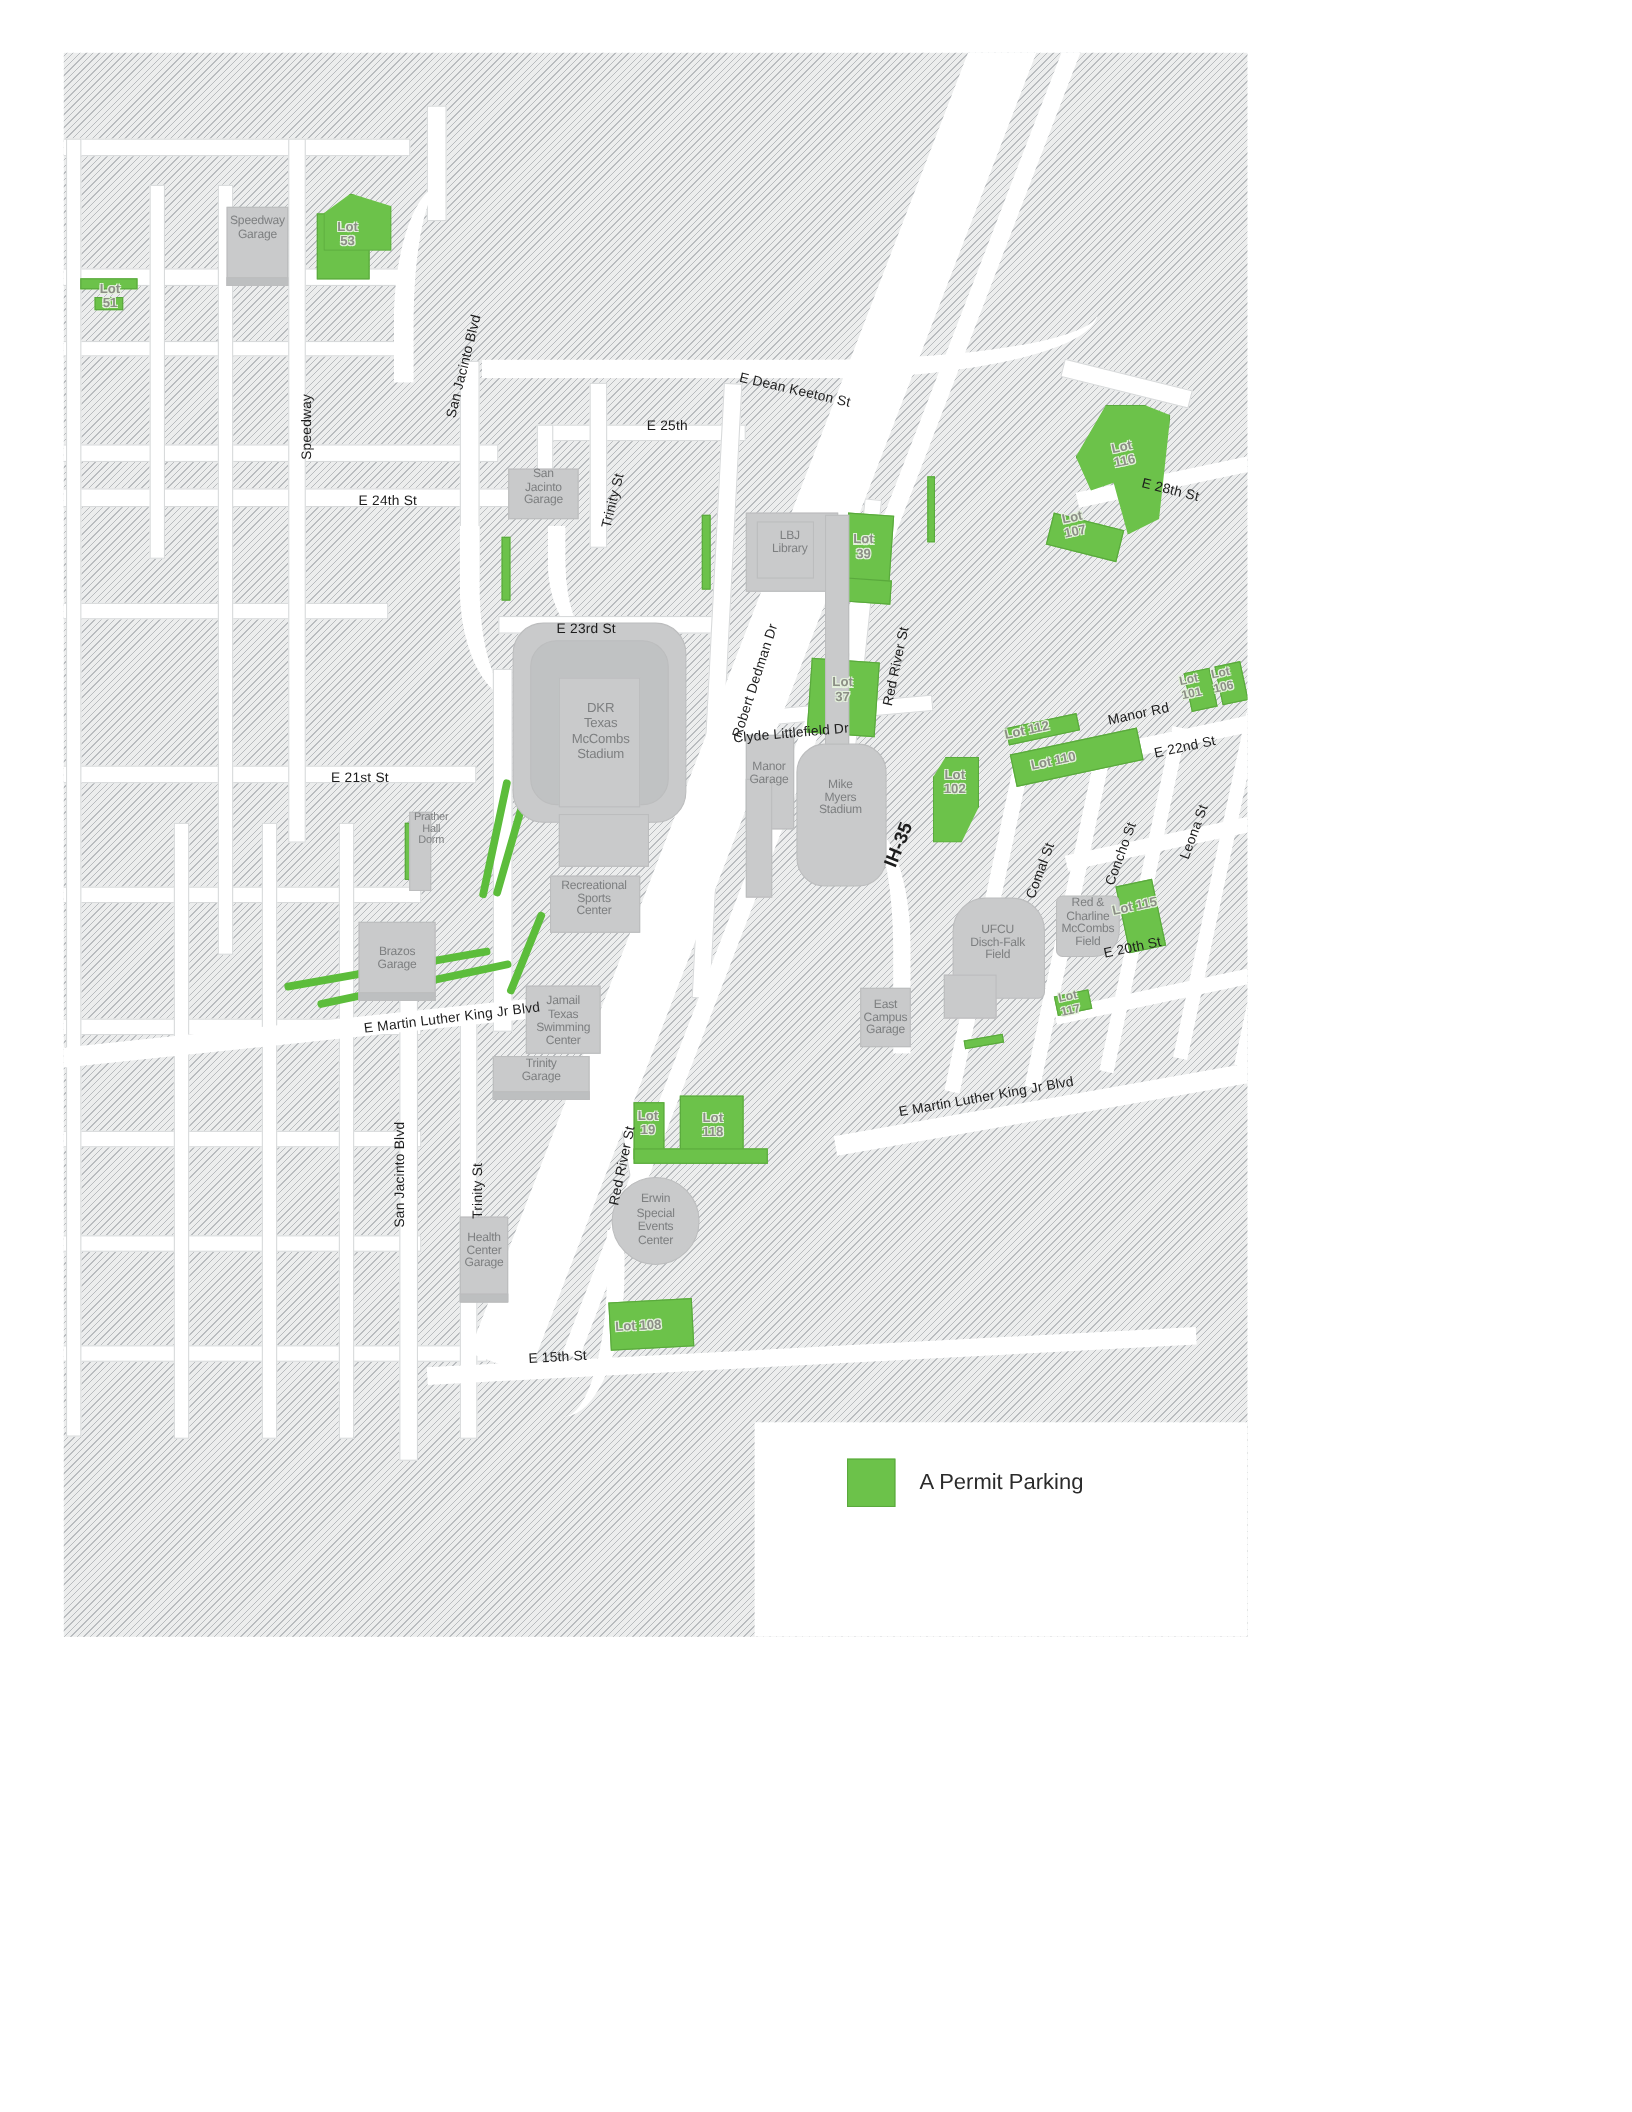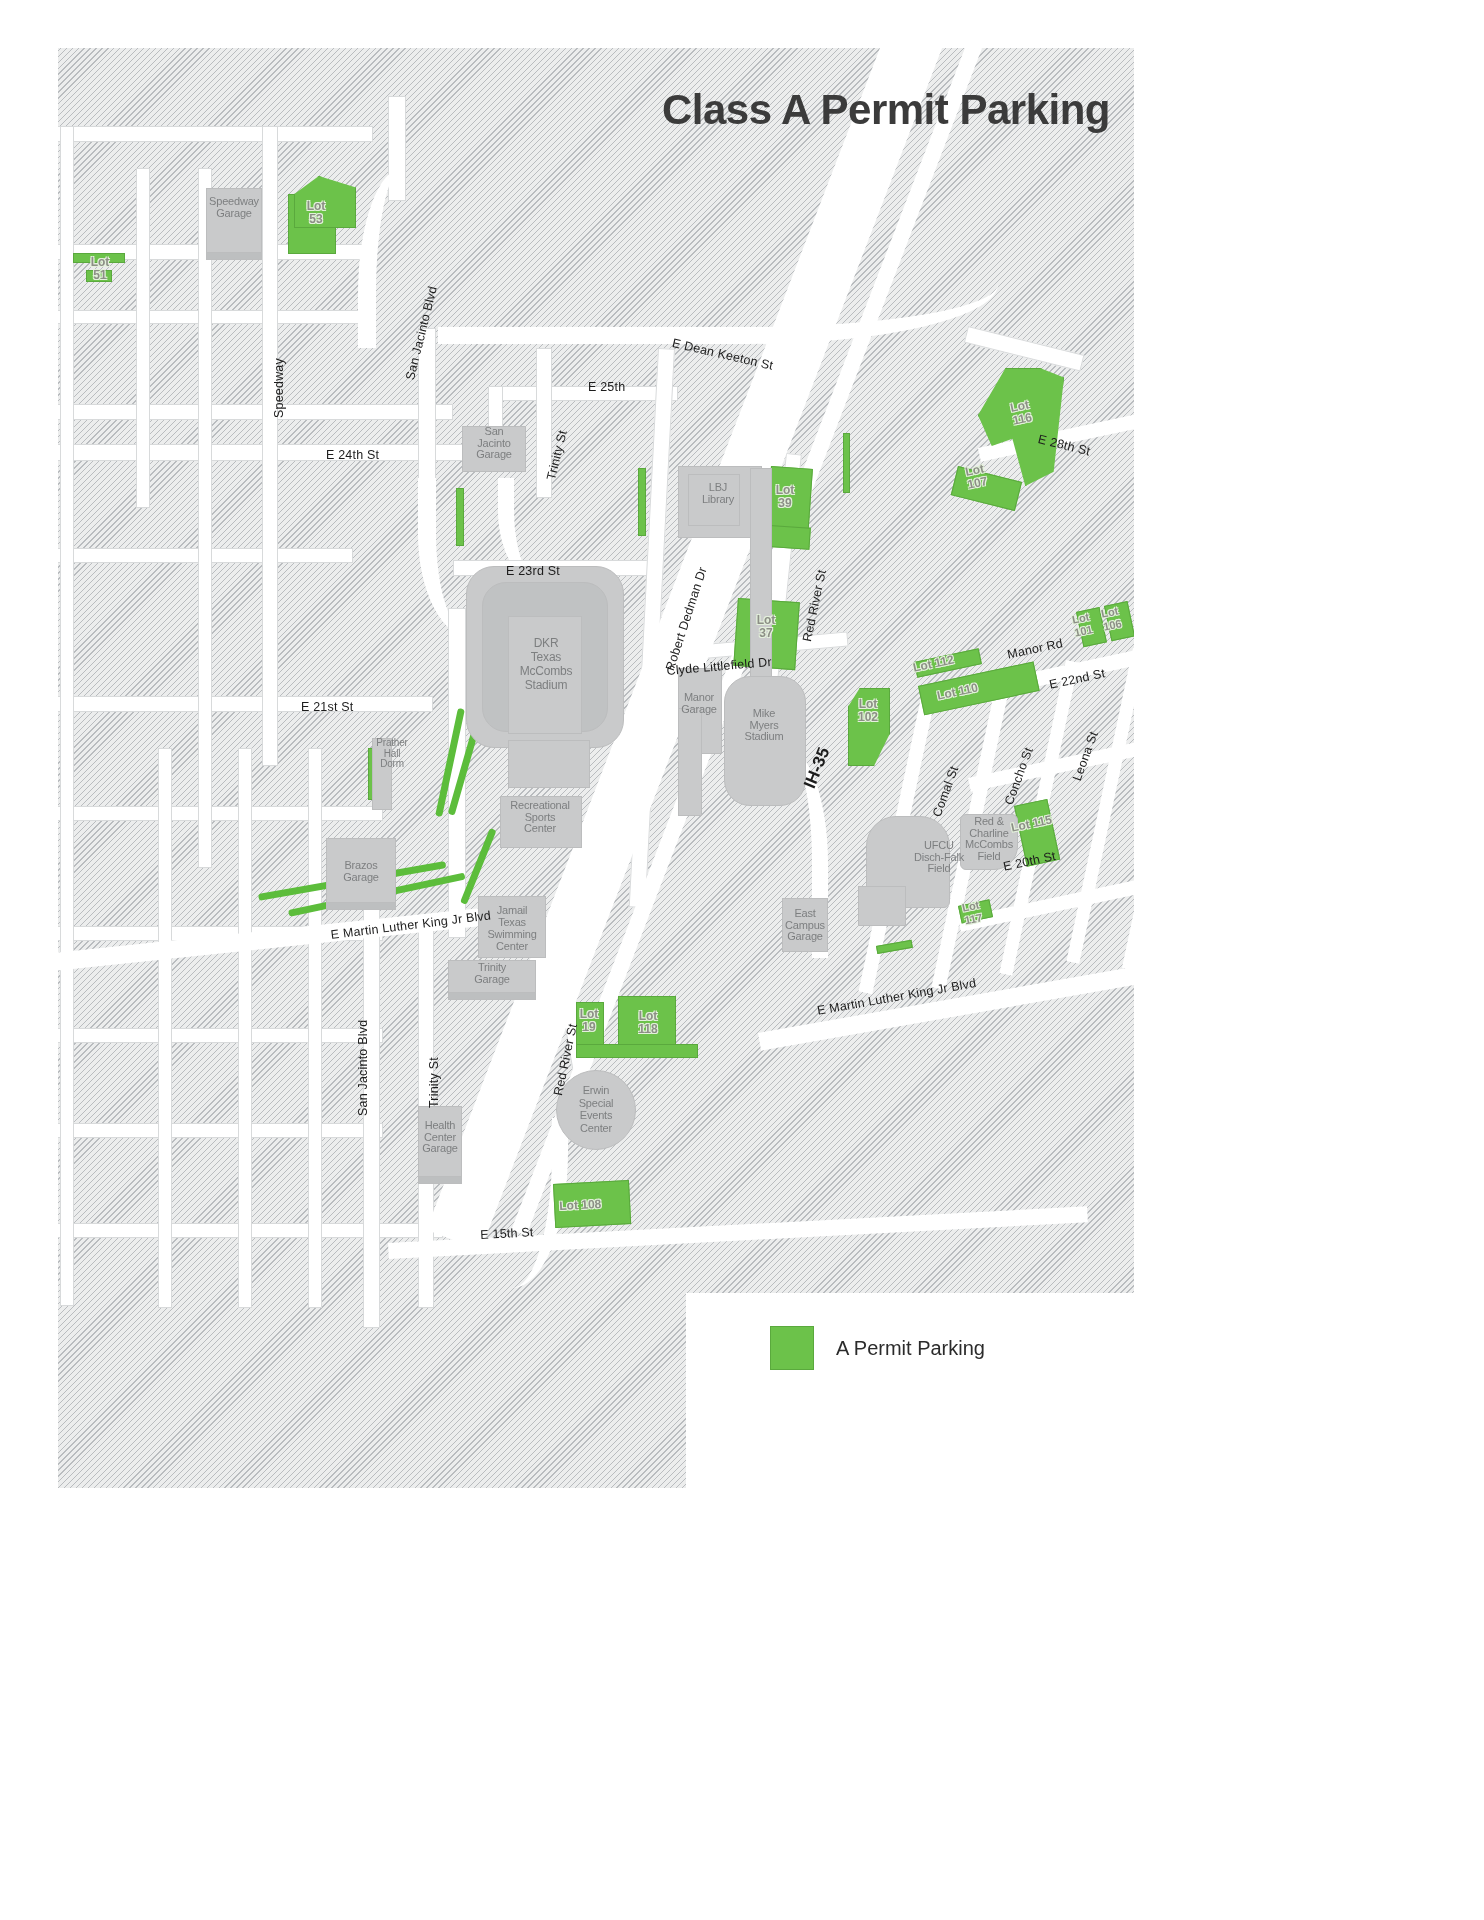--- a/index.html
+++ b/index.html
@@ -378,21 +378,21 @@
       <span>Erwin</span><br>
       <span>Special</span><br>
       <span>Events</span><br>
       <span>Center</span>
     </div>
     <div class="lbl" style="left:718px;top:860px;width:58px;text-align:center;">
       <span>East</span><br>
       <span>Campus</span><br>
       <span>Garage</span>
     </div>
-    <div class="lbl" style="left:838px;top:792px;width:86px;">
+    <div class="lbl" style="left:806px;top:792px;width:86px;">
       <span>UFCU</span><br>
       <span>Disch-Falk</span><br>
       <span>Field</span>
     </div>
     <div class="lbl" style="left:898px;top:768px;width:66px;line-height:11.5px;">
       <span>Red &amp;</span><br>
       <span>Charline</span><br>
       <span>McCombs</span><br>
       <span>Field</span>
     </div>
@@ -424,17 +424,16 @@
     <div class="street rot" style="left:272px;top:880px;transform:rotate(-7deg);">E Martin Luther King Jr Blvd</div>
     <div class="street rot" style="left:758px;top:956px;transform:rotate(-10deg);">E Martin Luther King Jr Blvd</div>
 
     <div id="legend">
       <div id="legend-row">
         <div id="legend-swatch"></div>
         <div id="legend-label">A Permit Parking</div>
       </div>
     </div>
 
-    <div id="map-title">Class A Permit Parking</div>
 
   </div>
 
 </div>
 
 </body></html>

